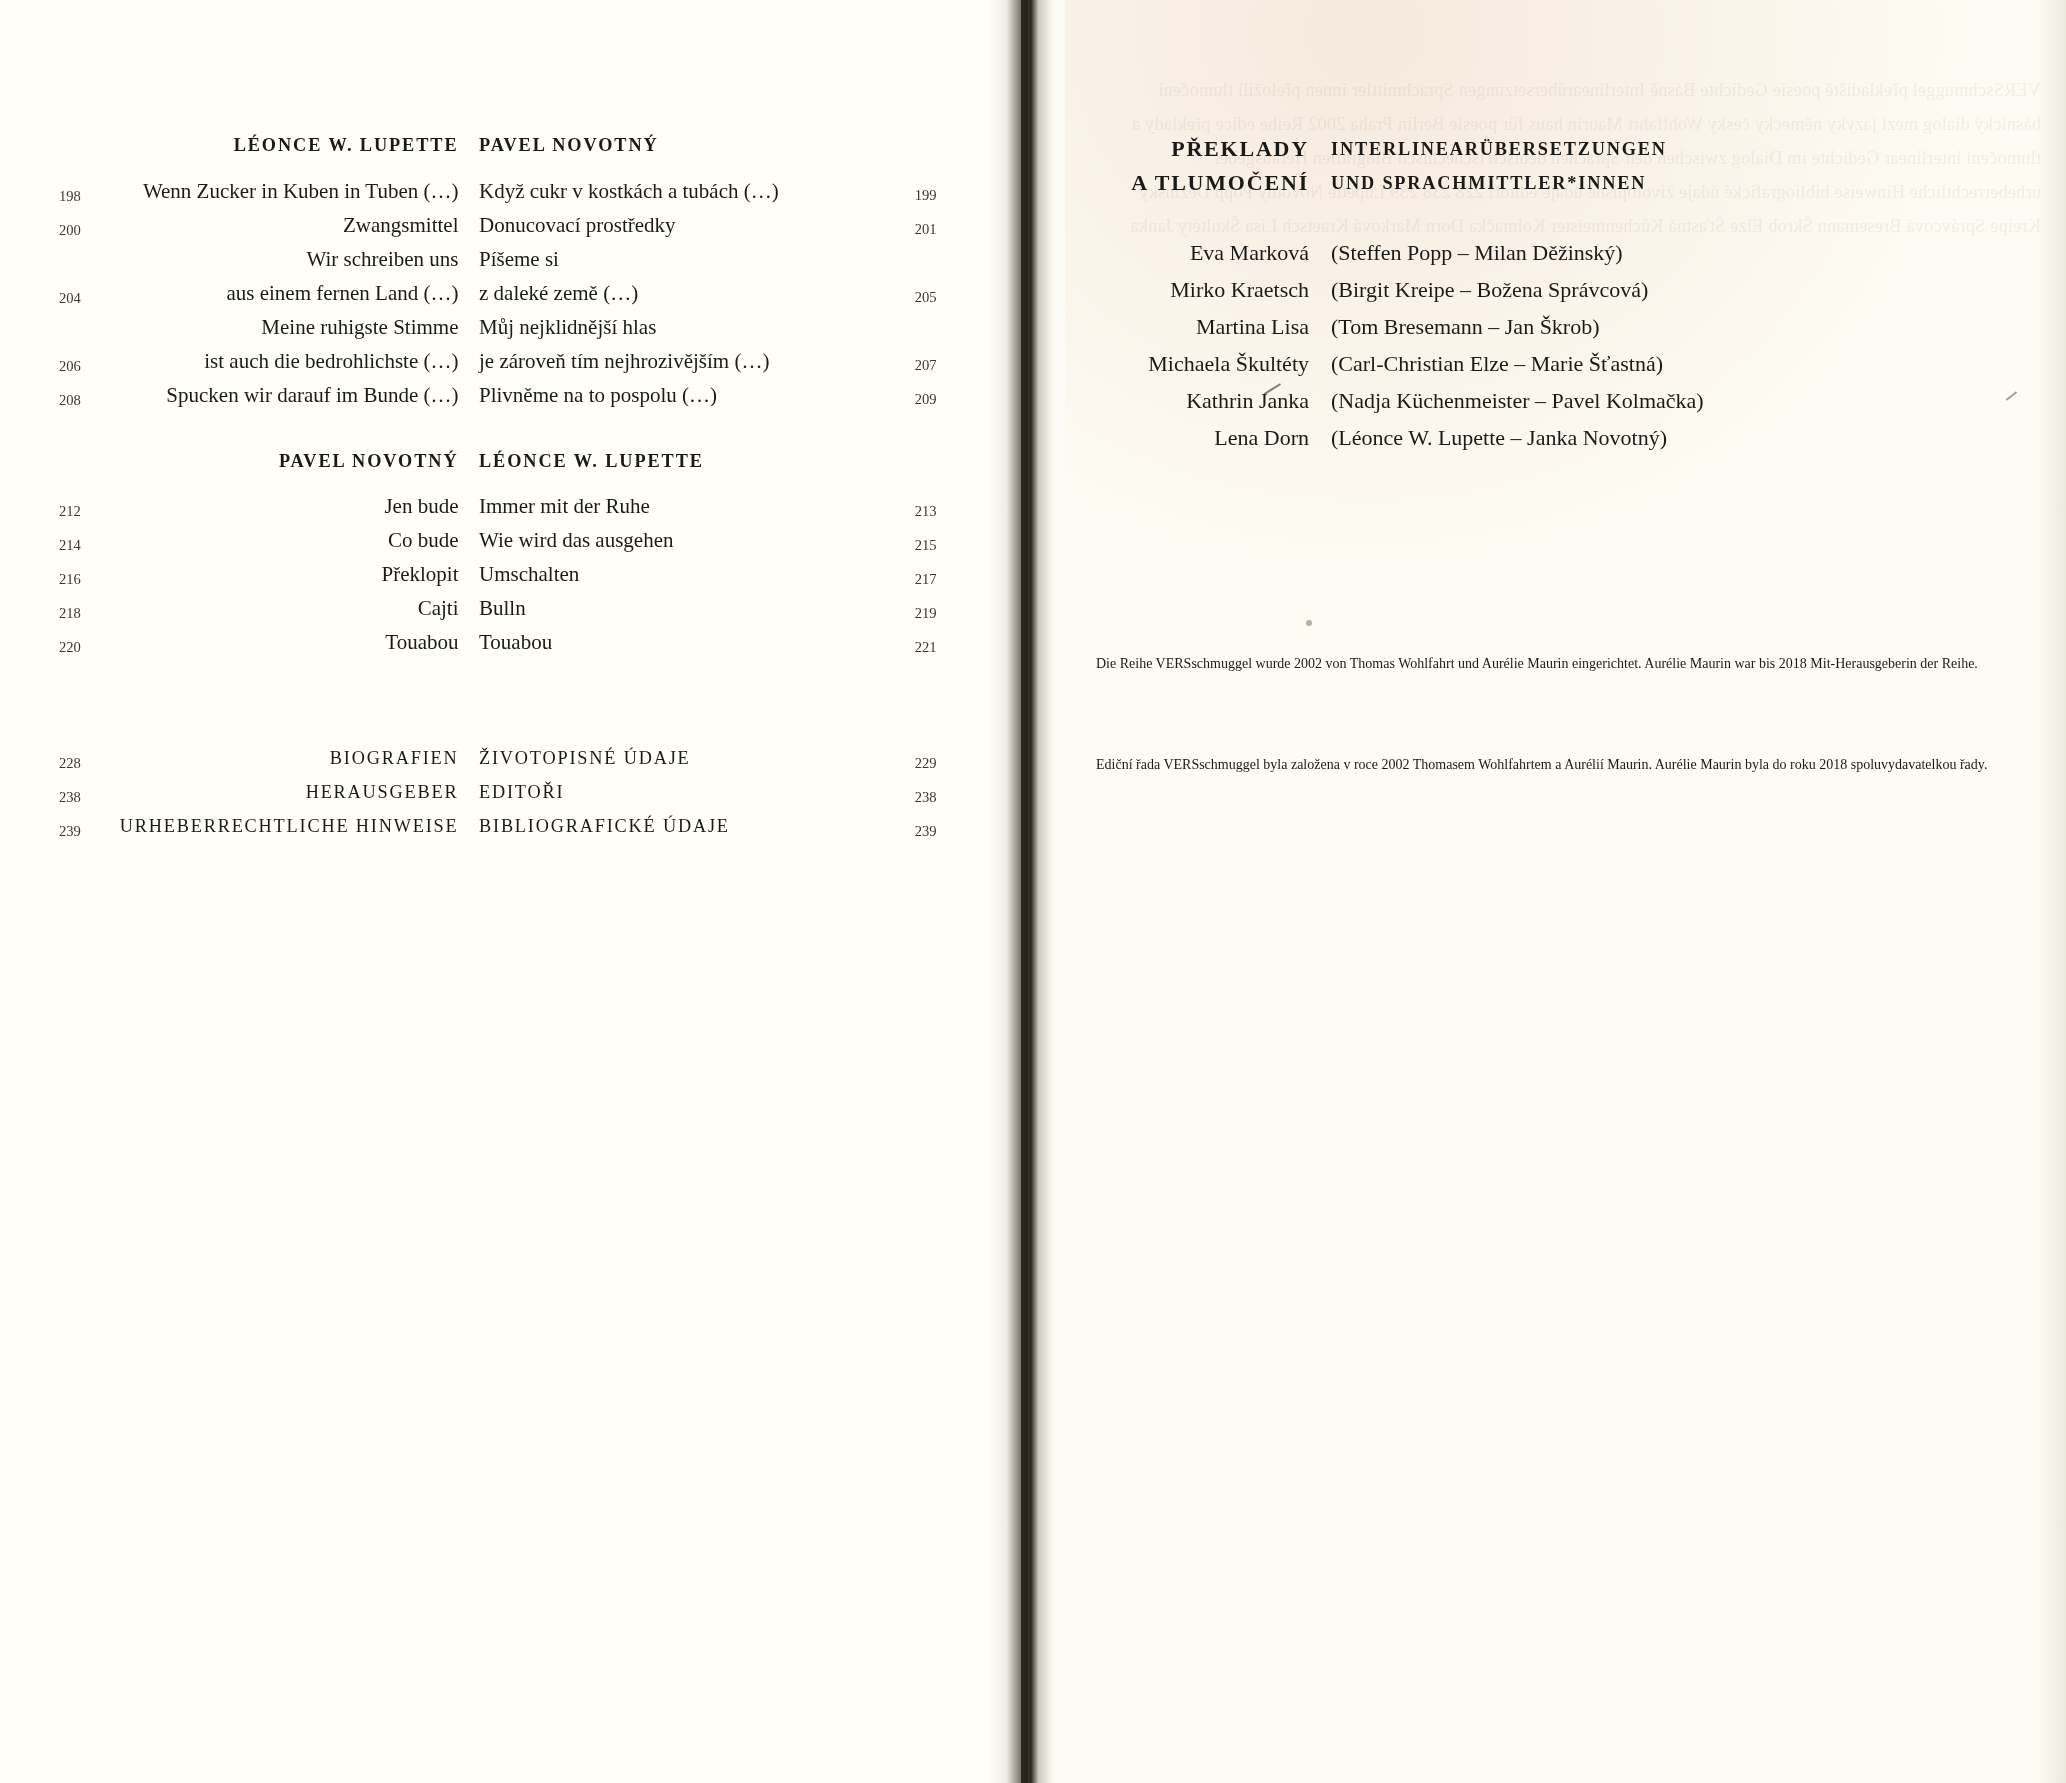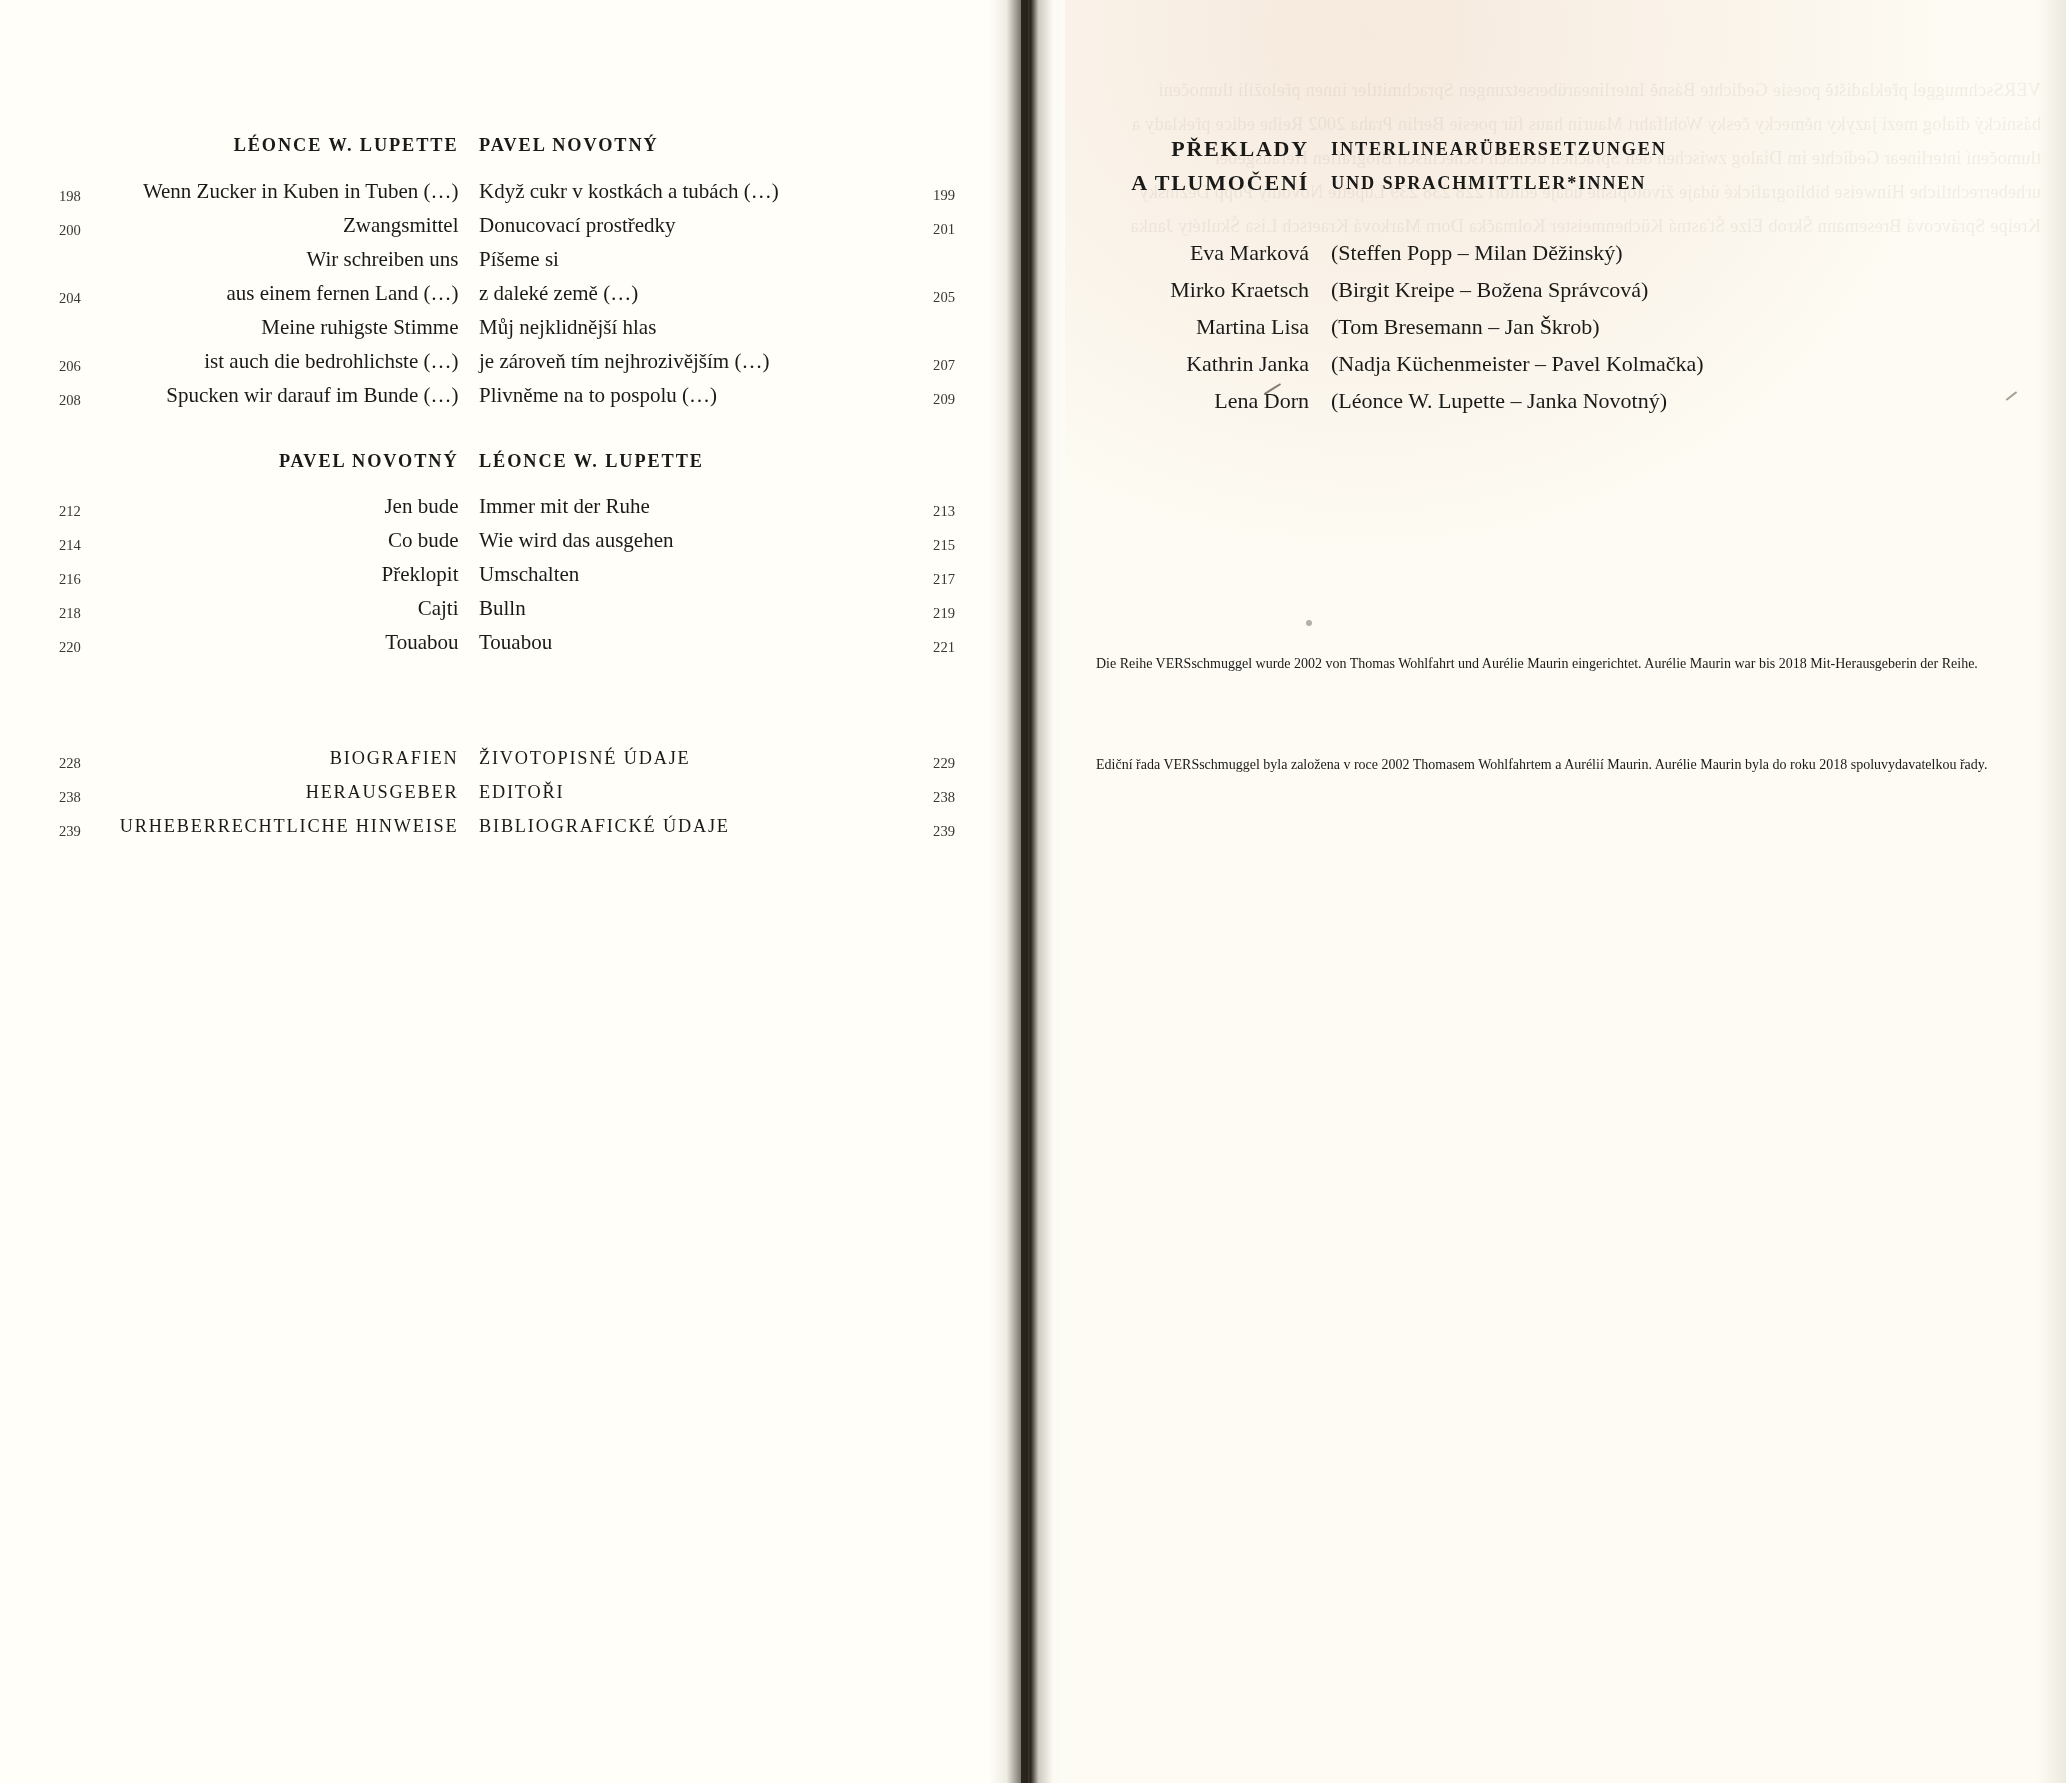--- a/index.html
+++ b/index.html
@@ -121,21 +121,21 @@
   }
   .col-b {
     width: 410px;
     text-align: left;
     box-sizing: border-box;
     font-size: 21px;
     line-height: 34px;
   }
   .col-num-r {
     width: 66px;
-    text-align: right;
+    text-align: center;
     font-size: 14.6px;
     color: #3a3630;
     padding-left: 7.3px;
     box-sizing: border-box;
     align-self: flex-end;
     padding-bottom: 3.7px;
   }
   .toc-row {
     display: flex;
     width: 100%;
@@ -421,20 +421,24 @@
     </div>
     <div class="trans-row">
       <div class="tr-name">Mirko Kraetsch</div>
       <div class="tr-pair">(Birgit Kreipe – Božena Správcová)</div>
     </div>
     <div class="trans-row">
       <div class="tr-name">Martina Lisa</div>
       <div class="tr-pair">(Tom Bresemann – Jan Škrob)</div>
     </div>
     <div class="trans-row">
+      <div class="tr-name">Michaela Škultéty</div>
+      <div class="tr-pair">(Carl-Christian Elze – Marie Šťastná)</div>
+    </div>
+    <div class="trans-row">
       <div class="tr-name">Kathrin Janka</div>
       <div class="tr-pair">(Nadja Küchenmeister – Pavel Kolmačka)</div>
     </div>
     <div class="trans-row">
       <div class="tr-name">Lena Dorn</div>
       <div class="tr-pair">(Léonce W. Lupette – Janka Novotný)</div>
     </div>
   </div>
 
   <div class="colophon de">Die Reihe VERSschmuggel wurde 2002 von Thomas Wohlfahrt und Aurélie Maurin eingerichtet. Aurélie Maurin war bis 2018 Mit-Herausgeberin der Reihe.</div>

